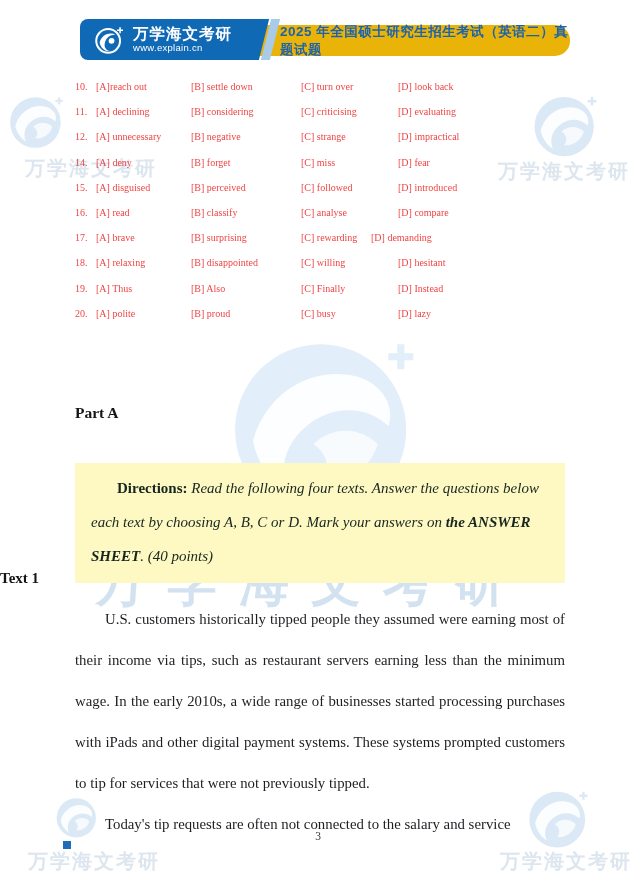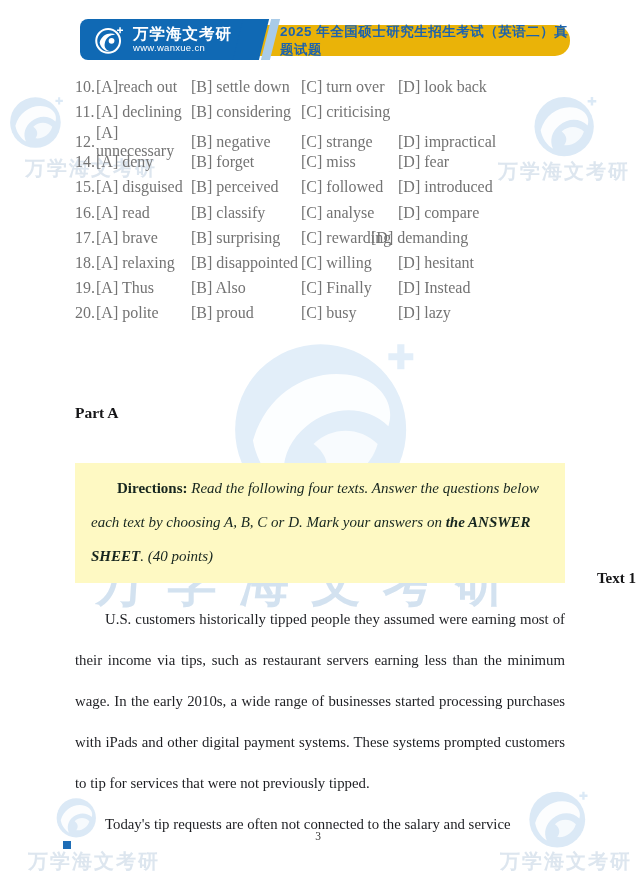--- a/index.html
+++ b/index.html
@@ -49,21 +49,21 @@
   .brand-text { display:flex; flex-direction:column; line-height:1.05; }
   .brand-name { font-family:"Liberation Sans", sans-serif; font-weight:bold;
     color:#fff; font-size:15.5px; letter-spacing:1px; }
   .brand-url  { font-family:"Liberation Sans", sans-serif; color:#fff;
     font-size:9.5px; letter-spacing:0.3px; }
 
   
   .questions { position:absolute; left:75px; top:74px; width:500px; }
   .q-row {
     display:grid; grid-template-columns:21px 95px 110px 97px 1fr;
-    height:25.2px; align-items:center; font-size:16px; color:#737373;
+    height:25.2px; align-items:center; font-size:10px; color:#ef4444;
   }
   .q-row .c-num { padding-left:0; }
   .q-row.tight .c-d { margin-left:-27px; }
 
   
   .section-heading {
     position:absolute; left:0; top:364px; width:636px; text-align:center;
     font-weight:bold; font-size:16.5px; color:#151517;
   }
   .section-heading .gap { display:inline-block; width:28px; }
@@ -78,21 +78,21 @@
     position:absolute; left:75px; top:463px; width:490px; box-sizing:border-box;
     background:#fef9c3; padding:8px 16px 10px 16px;
     font-size:15px; line-height:34px; text-indent:26px; color:#17261f;
   }
   .directions .dir-label { font-weight:bold; font-style:normal; }
   .directions .dir-body  { font-style:italic; }
   .directions .dir-emph  { font-style:italic; font-weight:bold; }
   .directions .dir-tail  { font-style:italic; }
 
   .text1-heading {
-    position:absolute; left:0; top:570px; width:636px; text-align:right;
+    position:absolute; left:0; top:570px; width:636px; text-align:left;
     font-weight:bold; font-size:15px; color:#151517;
   }
 
   
   .body-text { position:absolute; left:75px; top:599px; width:490px; }
   .body-text p {
     margin:0; font-size:14.8px; line-height:41px;
     text-align:justify; text-indent:30px; color:#1d1e22;
   }
 
@@ -166,39 +166,40 @@
       <span class="brand-logo">
         <svg viewBox="0 0 40 40">
             <circle cx="19" cy="21" r="14" fill="none" stroke="#fff" stroke-width="2.4"></circle>
             <path d="M9 23 C 11 14, 21 10, 28 14 C 23 13, 16 17, 15 24 C 14 29, 17 32, 21 33 C 15 34, 10 29, 9 23 Z" fill="#fff"></path>
             <circle cx="23" cy="21" r="3.4" fill="#fff"></circle>
             <path d="M33 5 v7 M29.5 8.5 h7" stroke="#fff" stroke-width="1.8" fill="none"></path>
           </svg>
       </span>
       <span class="brand-text">
         <span class="brand-name">万学海文考研</span>
-        <span class="brand-url">www.wanxue.cn</span>
+        <span class="brand-url">www.explain.cn</span>
       </span>
     </div>
     <i class="slant-blue"></i>
   </div>
 
   <div class="questions">
     <div class="q-row">
       <span class="c-num">10.</span>
         <span class="c-a">[A]reach out</span>
         <span class="c-b">[B] settle down</span>
         <span class="c-c">[C] turn over</span>
         <span class="c-d">[D] look back</span>
     </div>
     <div class="q-row">
       <span class="c-num">11.</span>
         <span class="c-a">[A] declining</span>
         <span class="c-b">[B] considering</span>
         <span class="c-c">[C] criticising</span>
+        <span class="c-d">[D] evaluating</span>
     </div>
     <div class="q-row">
       <span class="c-num">12.</span>
         <span class="c-a">[A] unnecessary</span>
         <span class="c-b">[B] negative</span>
         <span class="c-c">[C] strange</span>
         <span class="c-d">[D] impractical</span>
     </div>
     <div class="q-row">
       <span class="c-num">14.</span>

